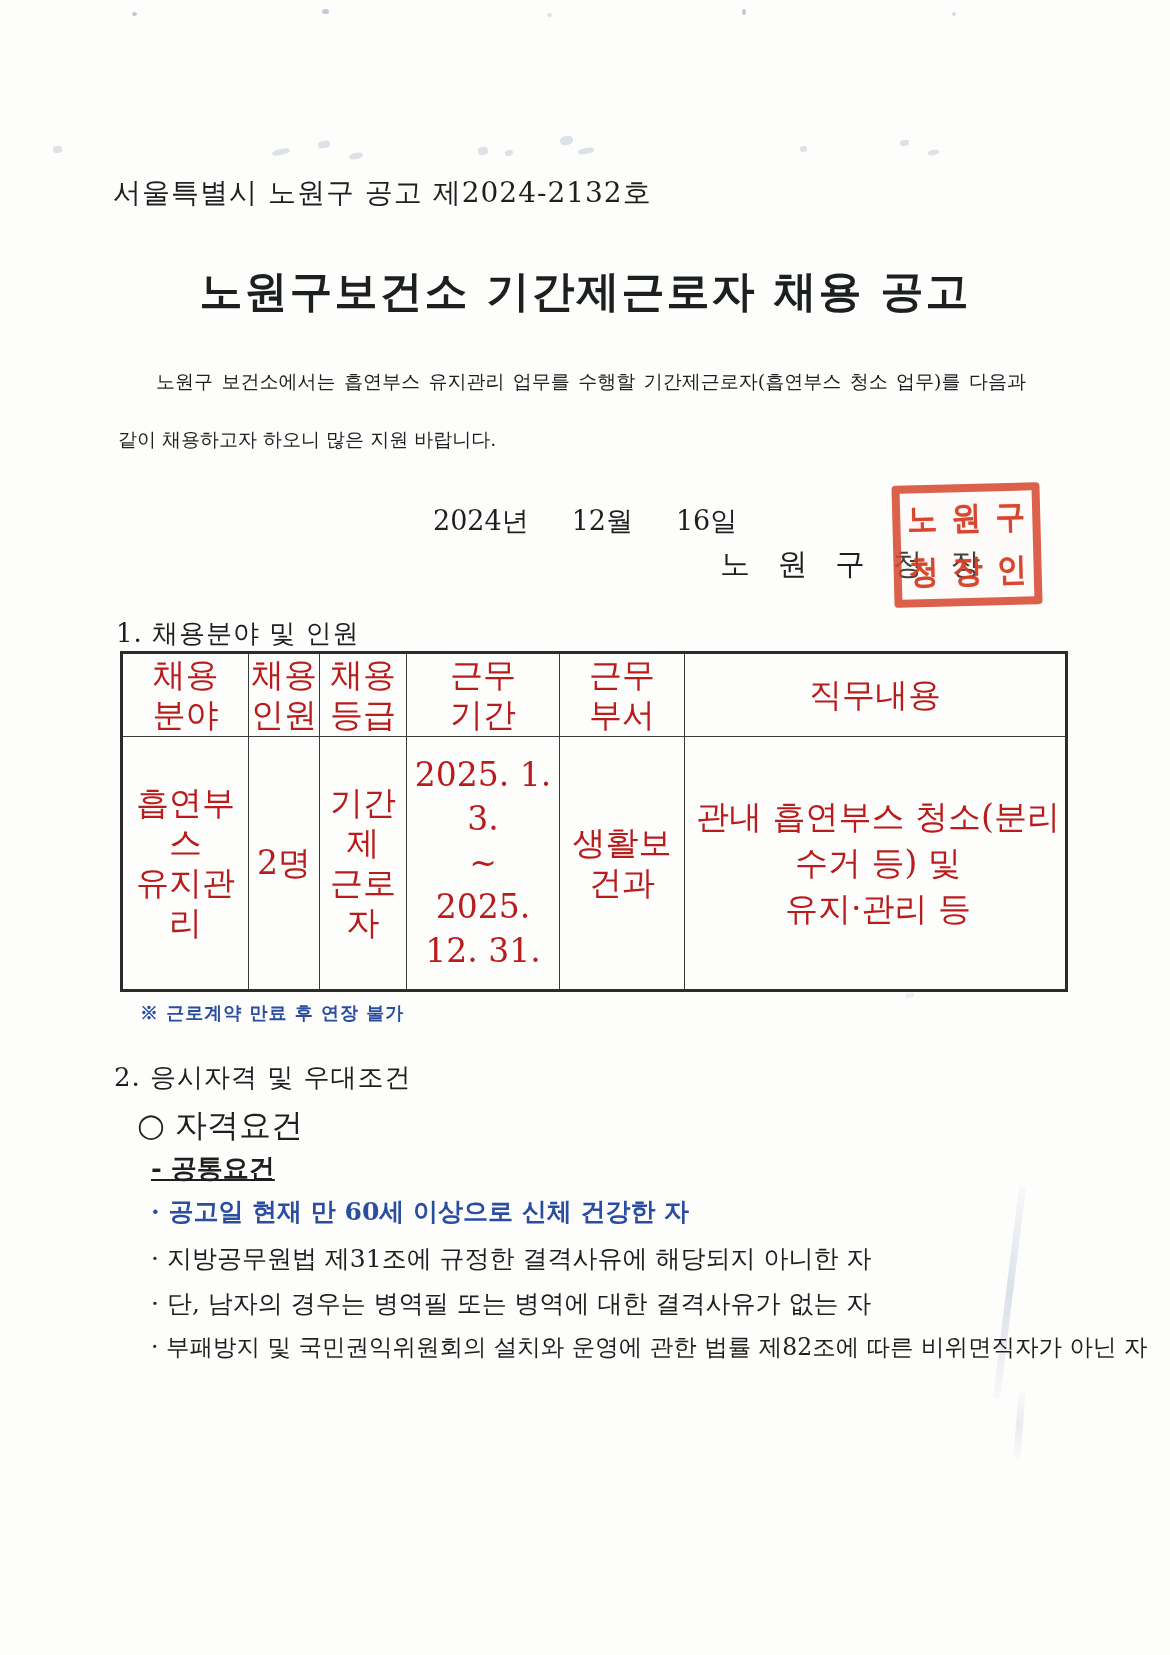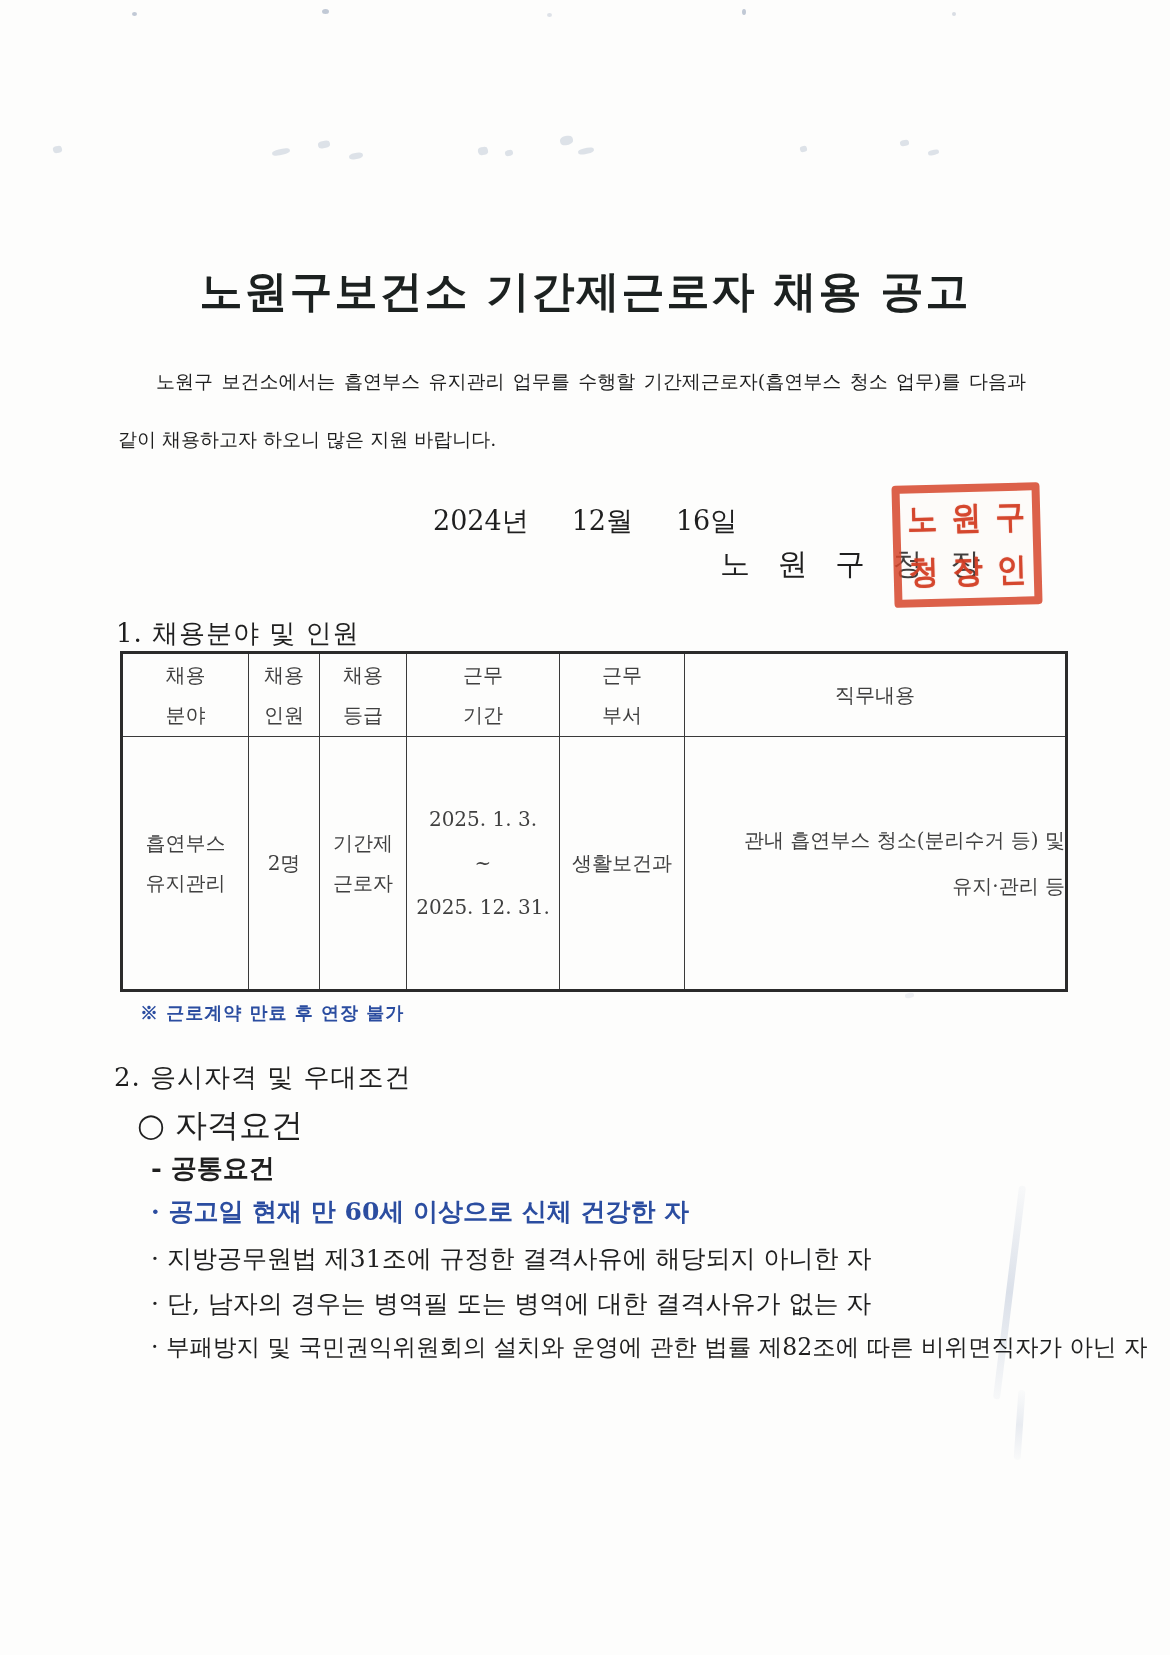--- a/index.html
+++ b/index.html
@@ -44,42 +44,42 @@
     font-family:"DejaVu Sans","Liberation Sans",sans-serif;
     font-weight:bold;font-size:30px;color:rgba(211,62,35,.88);
     text-shadow:0 0 1px rgba(211,62,35,.6);
     transform:scaleY(1.08);
   }
   
   .sec-heading{position:absolute;font-size:26px;letter-spacing:1px;}
   .s1{left:116px;top:616px;}
   .s2{left:114px;top:1060px;}
   .sub1{position:absolute;left:137px;top:1104px;font-size:32px;}
-  .sub2{position:absolute;left:151px;top:1151px;font-size:26px;font-weight:bold;}
+  .sub2{position:absolute;left:151px;top:1151px;font-size:26px;font-weight:bold;text-decoration:underline;}
   .bullet{position:absolute;left:151px;font-size:25px;white-space:nowrap;}
   .b1{top:1195px;color:#2b4da0;font-weight:bold;}
   .b2{top:1242px;}
   .b3{top:1287px;}
   .b4{top:1331px;font-size:23.5px;}
   .note{position:absolute;left:140px;top:1001px;font-size:18px;color:#2b4da0;font-weight:bold;letter-spacing:1px;}
   
   .recruit-table{
     position:absolute;left:120px;top:651px;width:945px;height:338px;
     border-collapse:collapse;table-layout:fixed;
-    font-size:20px;color:#404040;
+    font-size:33px;color:#b91c1c;
   }
   .recruit-table th,.recruit-table td{
     border:1.6px solid #3a3a3a;
     font-weight:normal;vertical-align:middle;text-align:center;
     white-space:pre-line;line-height:40px;padding:0;
   }
   .recruit-table{border:3px solid #2b2b2b;}
   .recruit-table tr.hdr{height:84px;}
   .recruit-table tr.body{height:254px;}
-  .recruit-table td.duty{text-align:right;padding-left:6px;line-height:46px;}
+  .recruit-table td.duty{text-align:center;padding-left:6px;line-height:46px;}
   .recruit-table td.period{line-height:44px;margin-left:31px;}
 </style>
 </head>
 <body>
 
 <div class="page">
 
   <div class="speck" style="left:132px;top:12px;width:5px;height:4px;"></div>
   <div class="speck" style="left:322px;top:9px;width:7px;height:5px;"></div>
   <div class="speck" style="left:547px;top:13px;width:5px;height:4px;opacity:.5;"></div>
@@ -93,20 +93,21 @@
   <div class="smudge" style="left:505px;top:150px;width:8px;height:6px;"></div>
   <div class="smudge" style="left:560px;top:136px;width:13px;height:9px;"></div>
   <div class="smudge" style="left:578px;top:148px;width:16px;height:6px;"></div>
   <div class="smudge" style="left:800px;top:146px;width:7px;height:6px;"></div>
   <div class="smudge" style="left:900px;top:140px;width:9px;height:6px;"></div>
   <div class="smudge" style="left:928px;top:150px;width:11px;height:5px;"></div>
   <div class="smudge" style="left:905px;top:993px;width:9px;height:5px;opacity:.5;"></div>
   <div class="crease" style="left:1006px;top:1185px;height:215px;transform:rotate(7deg);"></div>
   <div class="crease" style="left:1016px;top:1390px;height:70px;transform:rotate(4deg);opacity:.6;"></div>
 
+  <div class="doc-number">서울특별시 노원구 공고 제2024-2132호</div>
   <h1 class="title">노원구보건소 기간제근로자 채용 공고</h1>
   <p class="intro">노원구 보건소에서는 흡연부스 유지관리 업무를 수행할 기간제근로자(흡연부스 청소 업무)를 다음과 같이 채용하고자 하오니 많은 지원 바랍니다.</p>
   <div class="date-line">2024년     12월     16일</div>
   <div class="signer">노 원 구 청 장</div>
 
   <div class="stamp">
     <span>노</span>
     <span>원</span>
     <span>구</span>
     <span>청</span>

